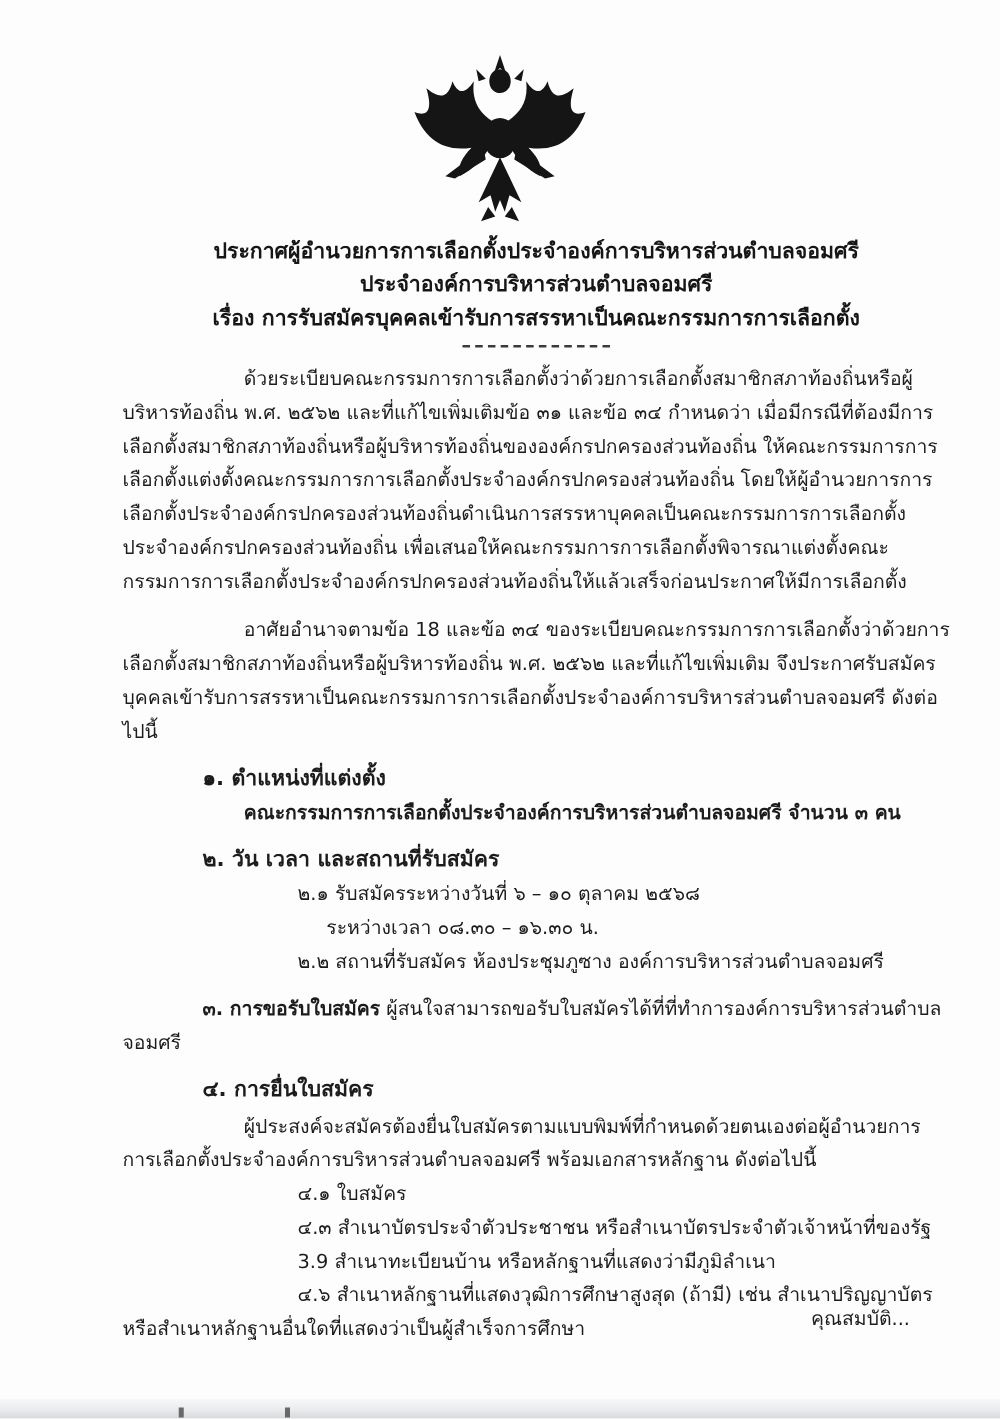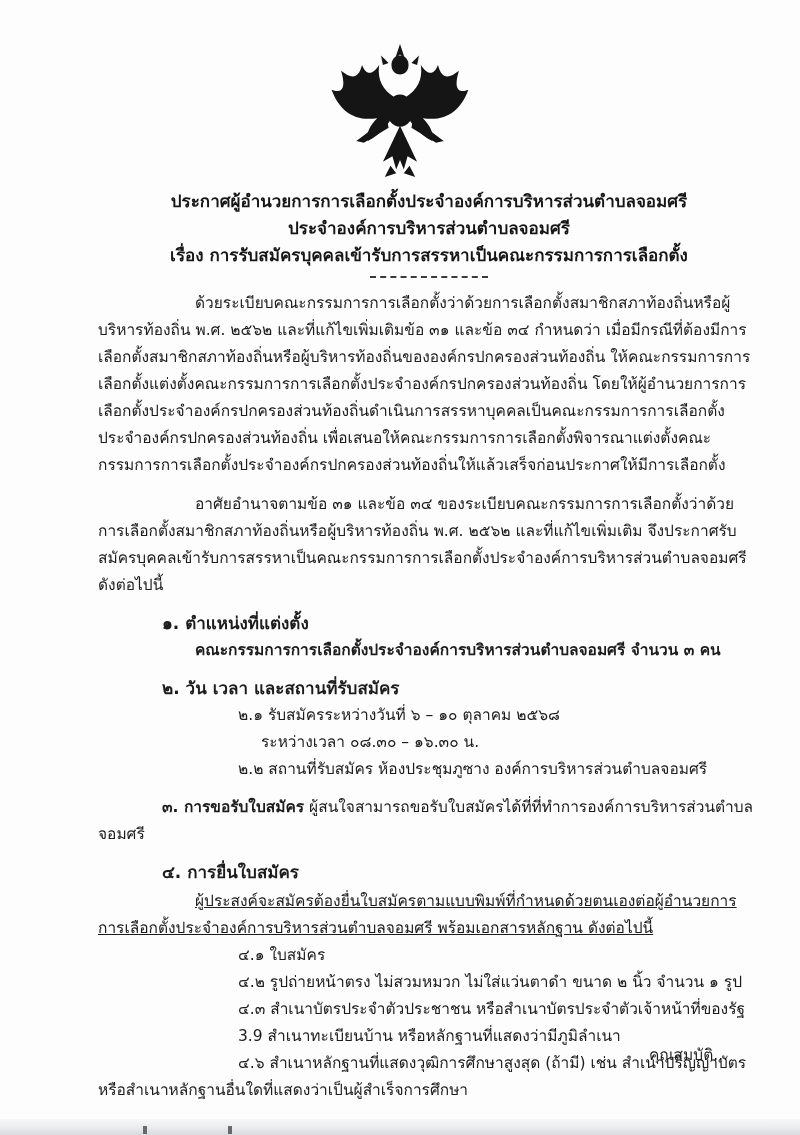--- a/index.html
+++ b/index.html
@@ -27,21 +27,21 @@
     margin:7px auto 0;
     border-top:2px dashed #3a3a3a;
     height:0;
   }
   .para{
     font-size:15.5px;
     line-height:27px;
     margin:12px 0 0;
     text-indent:97px;
   }
-  .para.tight{margin-top:2px;text-decoration:underline;}
+  .para.tight{margin-top:2px;}
   .sec-head{
     font-weight:bold;
     font-size:17px;
     line-height:27px;
     margin:11px 0 0 64px;
   }
   .sec-line{
     font-size:15.5px;
     line-height:27px;
     margin:11px 0 0;
@@ -109,37 +109,36 @@
     <div class="title-block">
       <div>ประกาศผู้อำนวยการการเลือกตั้งประจำองค์การบริหารส่วนตำบลจอมศรี</div>
       <div>ประจำองค์การบริหารส่วนตำบลจอมศรี</div>
       <div>เรื่อง  การรับสมัครบุคคลเข้ารับการสรรหาเป็นคณะกรรมการการเลือกตั้ง</div>
     </div>
 
     <div class="separator"></div>
 
     <p class="para">ด้วยระเบียบคณะกรรมการการเลือกตั้งว่าด้วยการเลือกตั้งสมาชิกสภาท้องถิ่นหรือผู้บริหารท้องถิ่น พ.ศ. ๒๕๖๒ และที่แก้ไขเพิ่มเติมข้อ ๓๑ และข้อ ๓๔ กำหนดว่า เมื่อมีกรณีที่ต้องมีการเลือกตั้งสมาชิกสภาท้องถิ่นหรือผู้บริหารท้องถิ่นขององค์กรปกครองส่วนท้องถิ่น ให้คณะกรรมการการเลือกตั้งแต่งตั้งคณะกรรมการการเลือกตั้งประจำองค์กรปกครองส่วนท้องถิ่น โดยให้ผู้อำนวยการการเลือกตั้งประจำองค์กรปกครองส่วนท้องถิ่นดำเนินการสรรหาบุคคลเป็นคณะกรรมการการเลือกตั้งประจำองค์กรปกครองส่วนท้องถิ่น เพื่อเสนอให้คณะกรรมการการเลือกตั้งพิจารณาแต่งตั้งคณะกรรมการการเลือกตั้งประจำองค์กรปกครองส่วนท้องถิ่นให้แล้วเสร็จก่อนประกาศให้มีการเลือกตั้ง</p>
 
-    <p class="para">อาศัยอำนาจตามข้อ ๓๑ และข้อ ๓๔ ของระเบียบคณะกรรมการการเลือกตั้งว่าด้วยการเลือกตั้งสมาชิกสภาท้องถิ่นหรือผู้บริหารท้องถิ่น พ.ศ. ๒๕๖๒ และที่แก้ไขเพิ่มเติม จึงประกาศรับสมัครบุคคลเข้ารับการสรรหาเป็นคณะกรรมการการเลือกตั้งประจำองค์การบริหารส่วนตำบลจอมศรี  ดังต่อไปนี้</p>
+    <p class="para">อาศัยอำนาจตามข้อ 18 และข้อ ๓๔ ของระเบียบคณะกรรมการการเลือกตั้งว่าด้วยการเลือกตั้งสมาชิกสภาท้องถิ่นหรือผู้บริหารท้องถิ่น พ.ศ. ๒๕๖๒ และที่แก้ไขเพิ่มเติม จึงประกาศรับสมัครบุคคลเข้ารับการสรรหาเป็นคณะกรรมการการเลือกตั้งประจำองค์การบริหารส่วนตำบลจอมศรี  ดังต่อไปนี้</p>
 
     <div class="sec-head">๑.  ตำแหน่งที่แต่งตั้ง</div>
     <div class="s1-content">คณะกรรมการการเลือกตั้งประจำองค์การบริหารส่วนตำบลจอมศรี   จำนวน ๓ คน</div>
 
     <div class="sec-head">๒.  วัน เวลา และสถานที่รับสมัคร</div>
     <div class="sub-line">๒.๑ รับสมัครระหว่างวันที่ ๖ – ๑๐ ตุลาคม ๒๕๖๘</div>
     <div class="sub-line deeper">ระหว่างเวลา  ๐๘.๓๐ – ๑๖.๓๐ น.</div>
     <div class="sub-line">๒.๒ สถานที่รับสมัคร  ห้องประชุมภูซาง  องค์การบริหารส่วนตำบลจอมศรี</div>
 
     <div class="sec-line"><span class="sec-head-inline">๓.  การขอรับใบสมัคร</span> <span>ผู้สนใจสามารถขอรับใบสมัครได้ที่ที่ทำการองค์การบริหารส่วนตำบลจอมศรี</span></div>
 
     <div class="sec-head">๔.  การยื่นใบสมัคร</div>
     <p class="para tight">ผู้ประสงค์จะสมัครต้องยื่นใบสมัครตามแบบพิมพ์ที่กำหนดด้วยตนเองต่อผู้อำนวยการการเลือกตั้งประจำองค์การบริหารส่วนตำบลจอมศรี   พร้อมเอกสารหลักฐาน ดังต่อไปนี้</p>
 
     <div class="hang-item">๔.๑ ใบสมัคร</div>
-    <div class="hang-item">๔.๒ รูปถ่ายหน้าตรง ไม่สวมหมวก ไม่ใส่แว่นตาดำ ขนาด ๒ นิ้ว จำนวน ๑ รูป</div>
     <div class="hang-item">๔.๓ สำเนาบัตรประจำตัวประชาชน หรือสำเนาบัตรประจำตัวเจ้าหน้าที่ของรัฐ</div>
     <div class="hang-item">3.9 สำเนาทะเบียนบ้าน หรือหลักฐานที่แสดงว่ามีภูมิลำเนา</div>
     <div class="hang-item">๔.๖ สำเนาหลักฐานที่แสดงวุฒิการศึกษาสูงสุด (ถ้ามี) เช่น สำเนาปริญญาบัตร หรือสำเนาหลักฐานอื่นใดที่แสดงว่าเป็นผู้สำเร็จการศึกษา</div>
 
   </div>
 
   <div class="catchword">คุณสมบัติ...</div>
 
   <div class="scan-edge"></div>
   <div class="scan-speck speck-1"></div>

